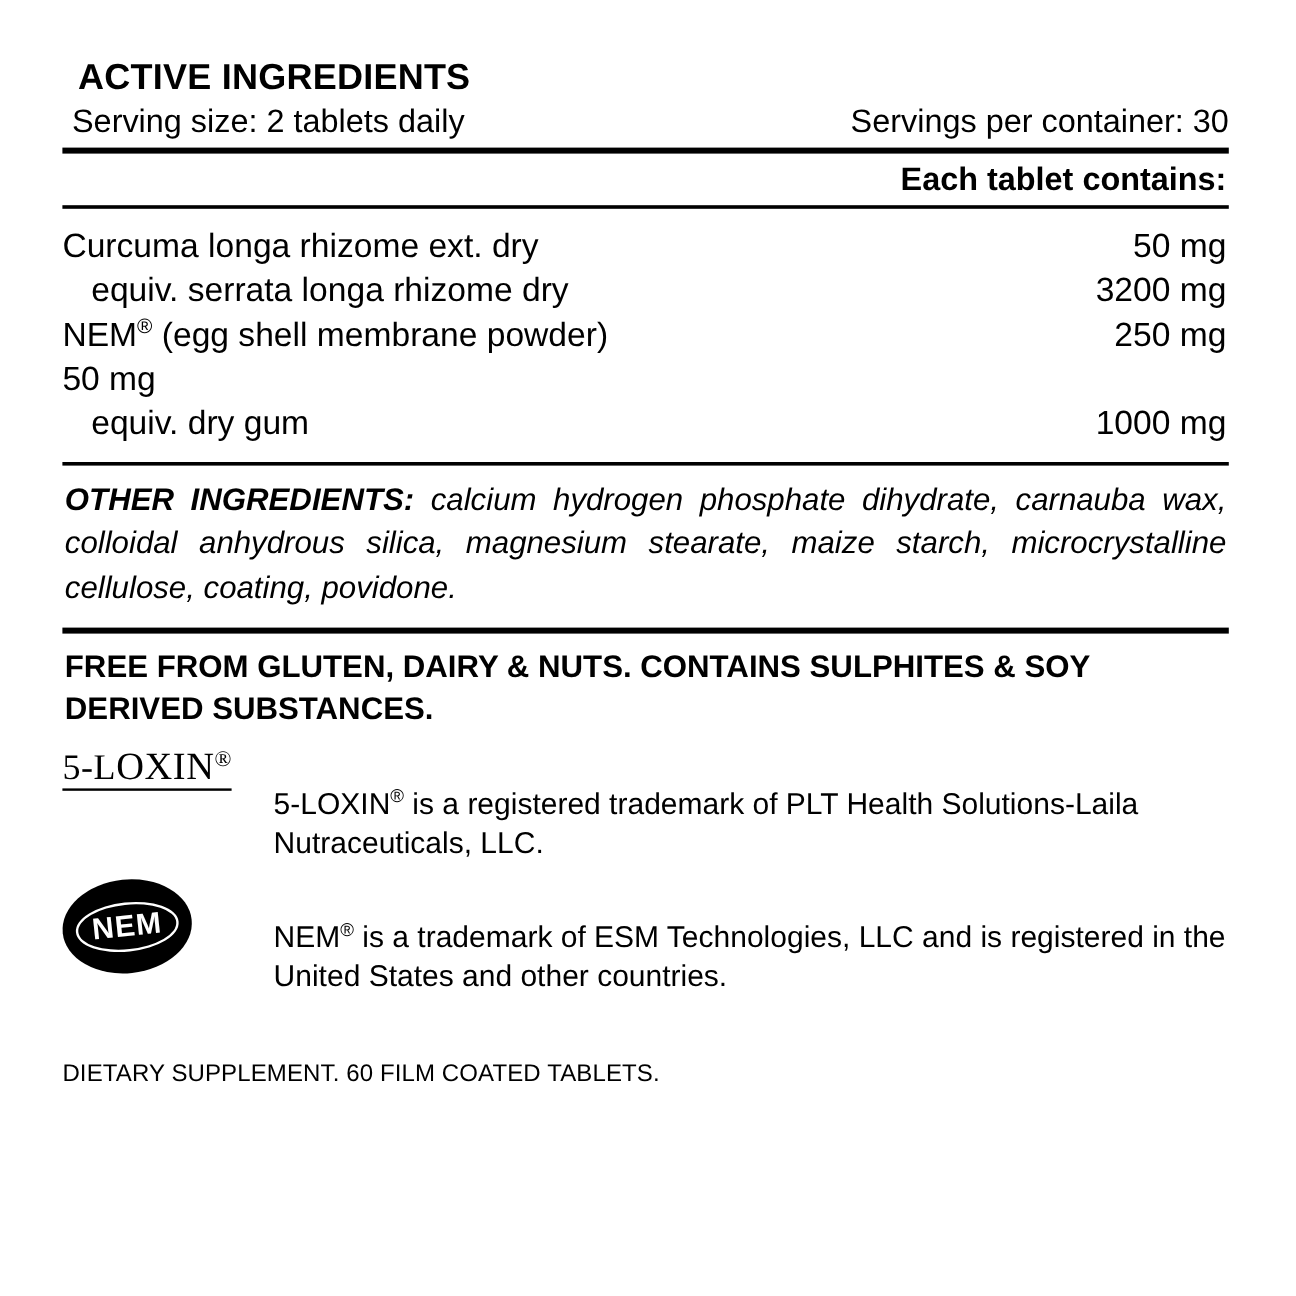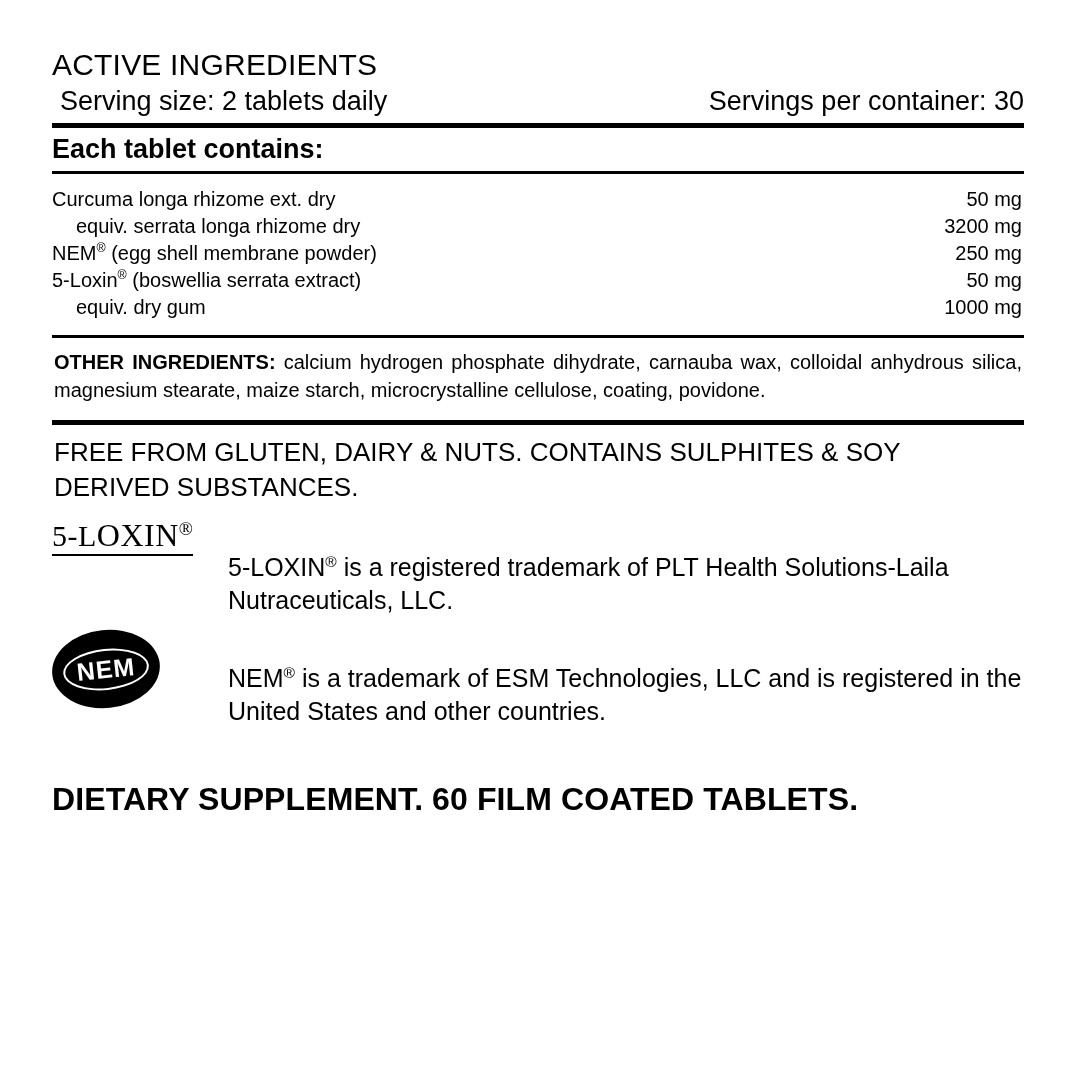--- a/index.html
+++ b/index.html
@@ -15,84 +15,85 @@
     -webkit-font-smoothing: antialiased;
   }
   .panel {
     position: absolute;
     left: 52px;
     top: 48px;
     width: 972px;
   }
   .title {
     font-size: 30px;
-    font-weight: normal;
+    font-weight: bold;
     letter-spacing: 0.2px;
-    margin: 0 0 4px 0;
+    margin: 0 0 4px 13px;
   }
   .serving-row {
     display: flex;
     justify-content: space-between;
     align-items: center;
     font-size: 27px;
     margin: 0 0 6px 8px;
   }
   .rule-thick {
     border-top: 5px solid #000;
     margin: 4px 0 0 0;
   }
   .rule-thin {
     border-top: 3px solid #000;
     margin: 0;
   }
   .each-tablet {
-    text-align: left;
+    text-align: right;
     font-size: 27px;
     font-weight: bold;
     padding: 6px 2px 6px 0;
   }
   .ingredients {
     padding-top: 12px;
   }
   .ing-row {
     display: flex;
     justify-content: space-between;
     align-items: flex-end;
-    font-size: 20px;
+    font-size: 28px;
     line-height: 1.25;
     padding: 1px 2px 1px 0;
     gap: 12px;
   }
   .ing-name.indent {
     padding-left: 24px;
   }
   .ing-amt {
     white-space: nowrap;
   }
   sup {
     font-size: 0.62em;
     vertical-align: super;
     line-height: 0;
   }
   .block-gap {
     height: 14px;
   }
   .other {
-    font-size: 20px;
+    font-size: 26px;
     line-height: 1.4;
     text-align: justify;
     text-justify: inter-word;
     padding: 10px 2px 12px 2px;
+    font-style: italic;
   }
   .other b {
     font-weight: bold;
   }
   .freefrom {
     font-size: 26px;
-    font-weight: normal;
+    font-weight: bold;
     line-height: 1.35;
     padding: 10px 2px 10px 2px;
   }
   .tm-row {
     display: flex;
     align-items: flex-start;
     gap: 16px;
     padding: 4px 0 2px 0;
   }
   .tm-logo {
@@ -145,24 +146,23 @@
   .tm-text {
     font-size: 25px;
     line-height: 1.3;
     padding-top: 4px;
     margin-top: 28px;
   }
   .tm-row.second {
     padding-top: 12px;
   }
   .footer {
-    font-size: 32px;
+    font-size: 20px;
     padding-top: 52px;
     letter-spacing: 0.1px;
-    font-weight: bold;
   }
 </style>
 </head>
 <body>
 
 <div class="panel">
 
   <div class="title">ACTIVE INGREDIENTS</div>
 
   <div class="serving-row">
@@ -187,21 +187,20 @@
       <span class="ing-name indent">equiv. serrata longa rhizome dry</span>
       <span class="ing-amt">3200 mg</span>
     </div>
 
     <div class="ing-row">
       <span class="ing-name">NEM<sup>®</sup> (egg shell membrane powder)</span>
       <span class="ing-amt">250 mg</span>
     </div>
 
     <div class="ing-row">
-      <span class="ing-name">5-Loxin<sup>®</sup> (boswellia serrata extract)</span>
       <span class="ing-amt">50 mg</span>
     </div>
 
     <div class="ing-row">
       <span class="ing-name indent">equiv. dry gum</span>
       <span class="ing-amt">1000 mg</span>
     </div>
 
   </div>
 

